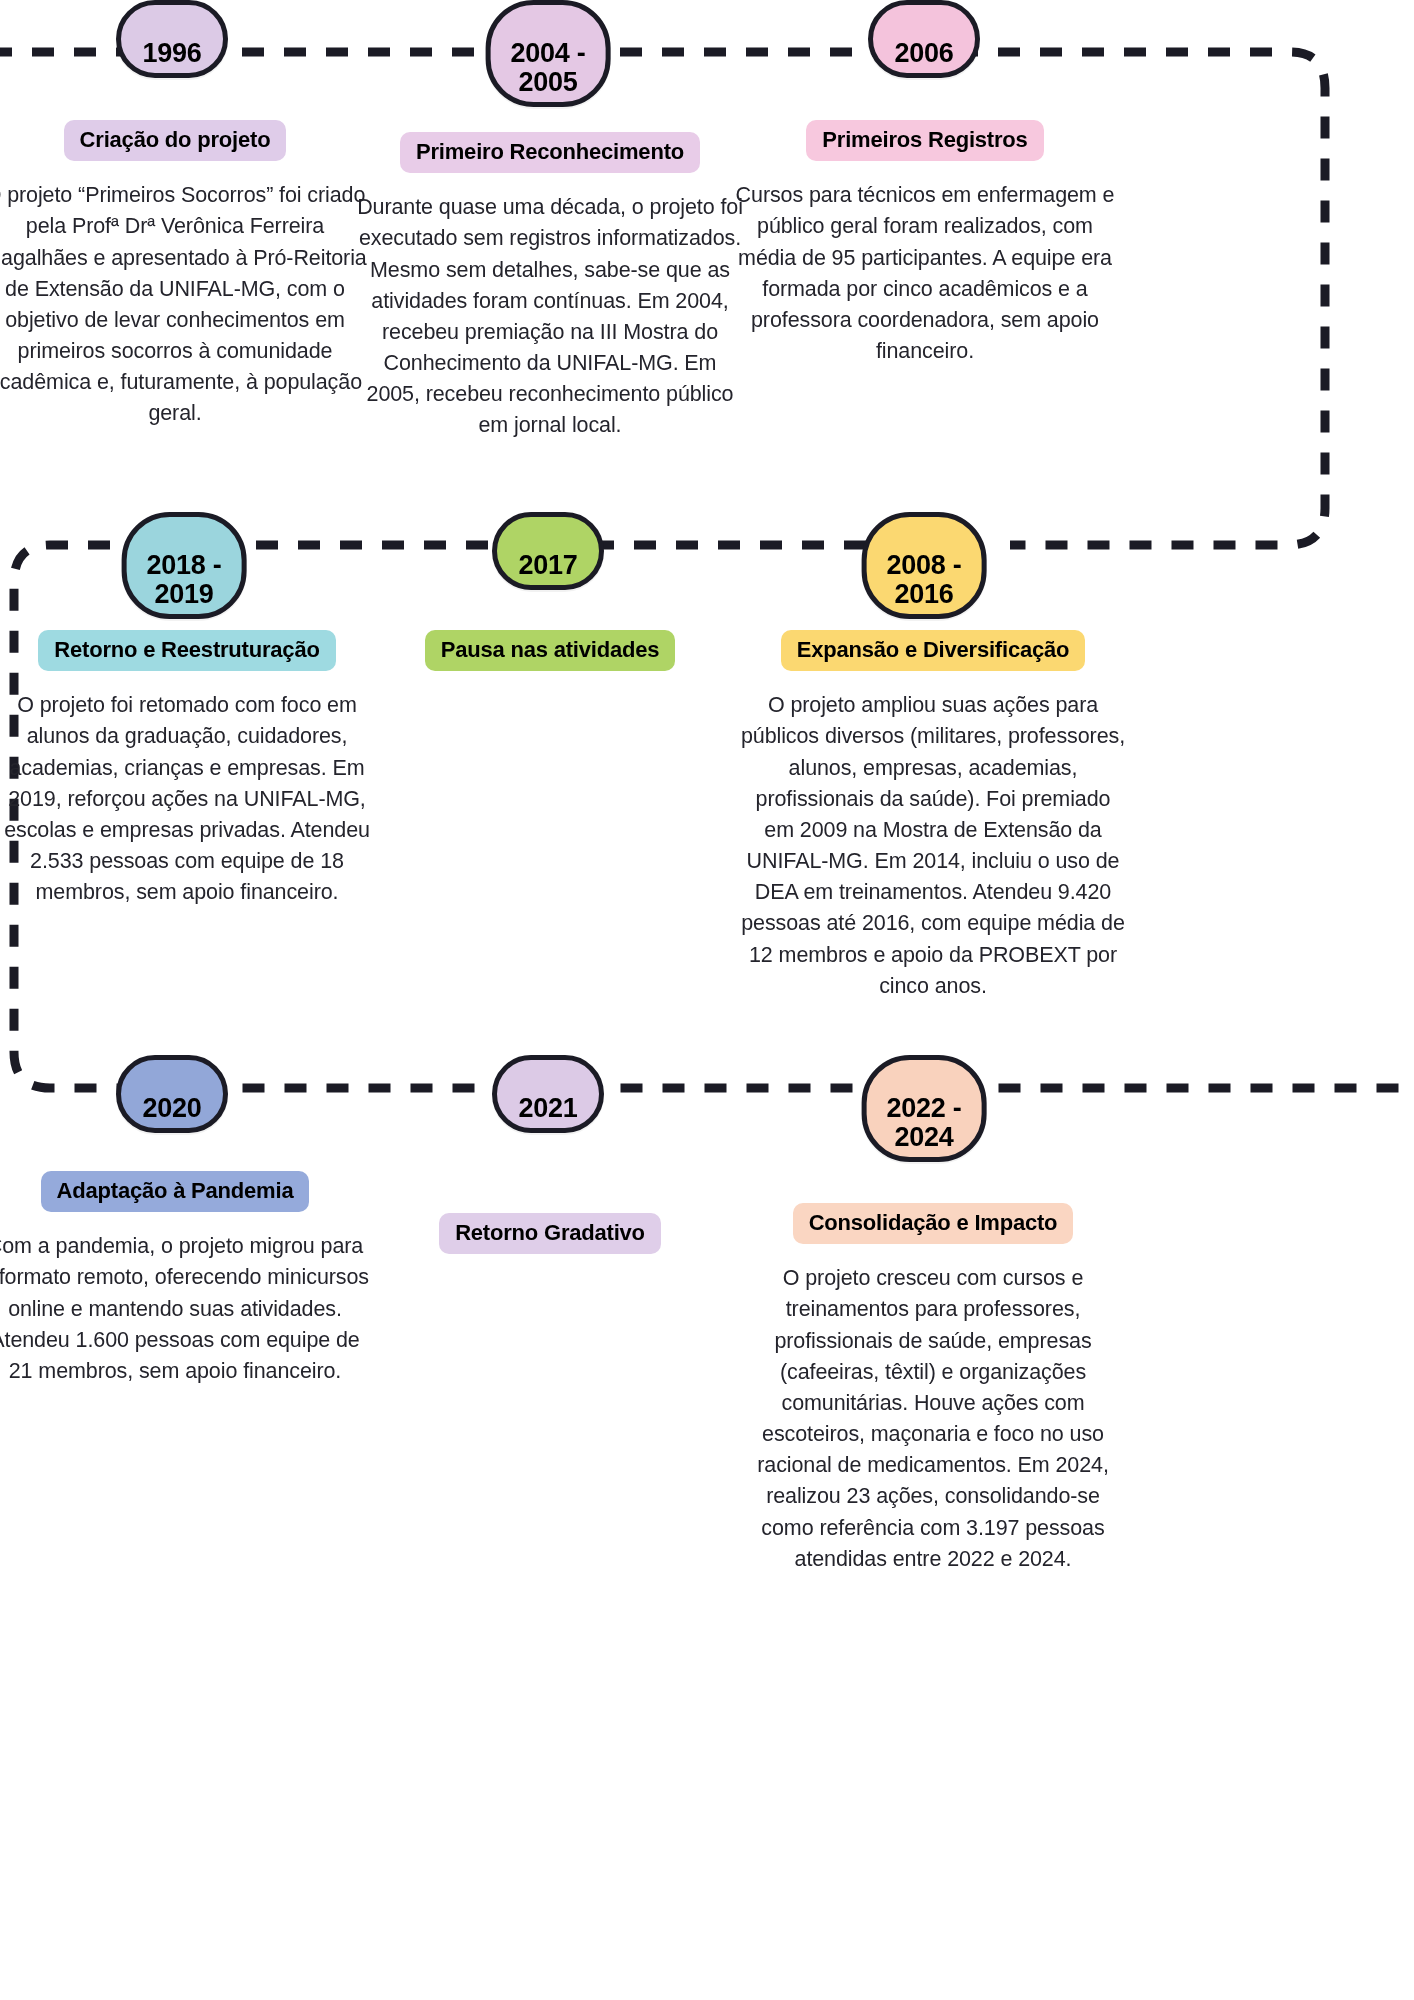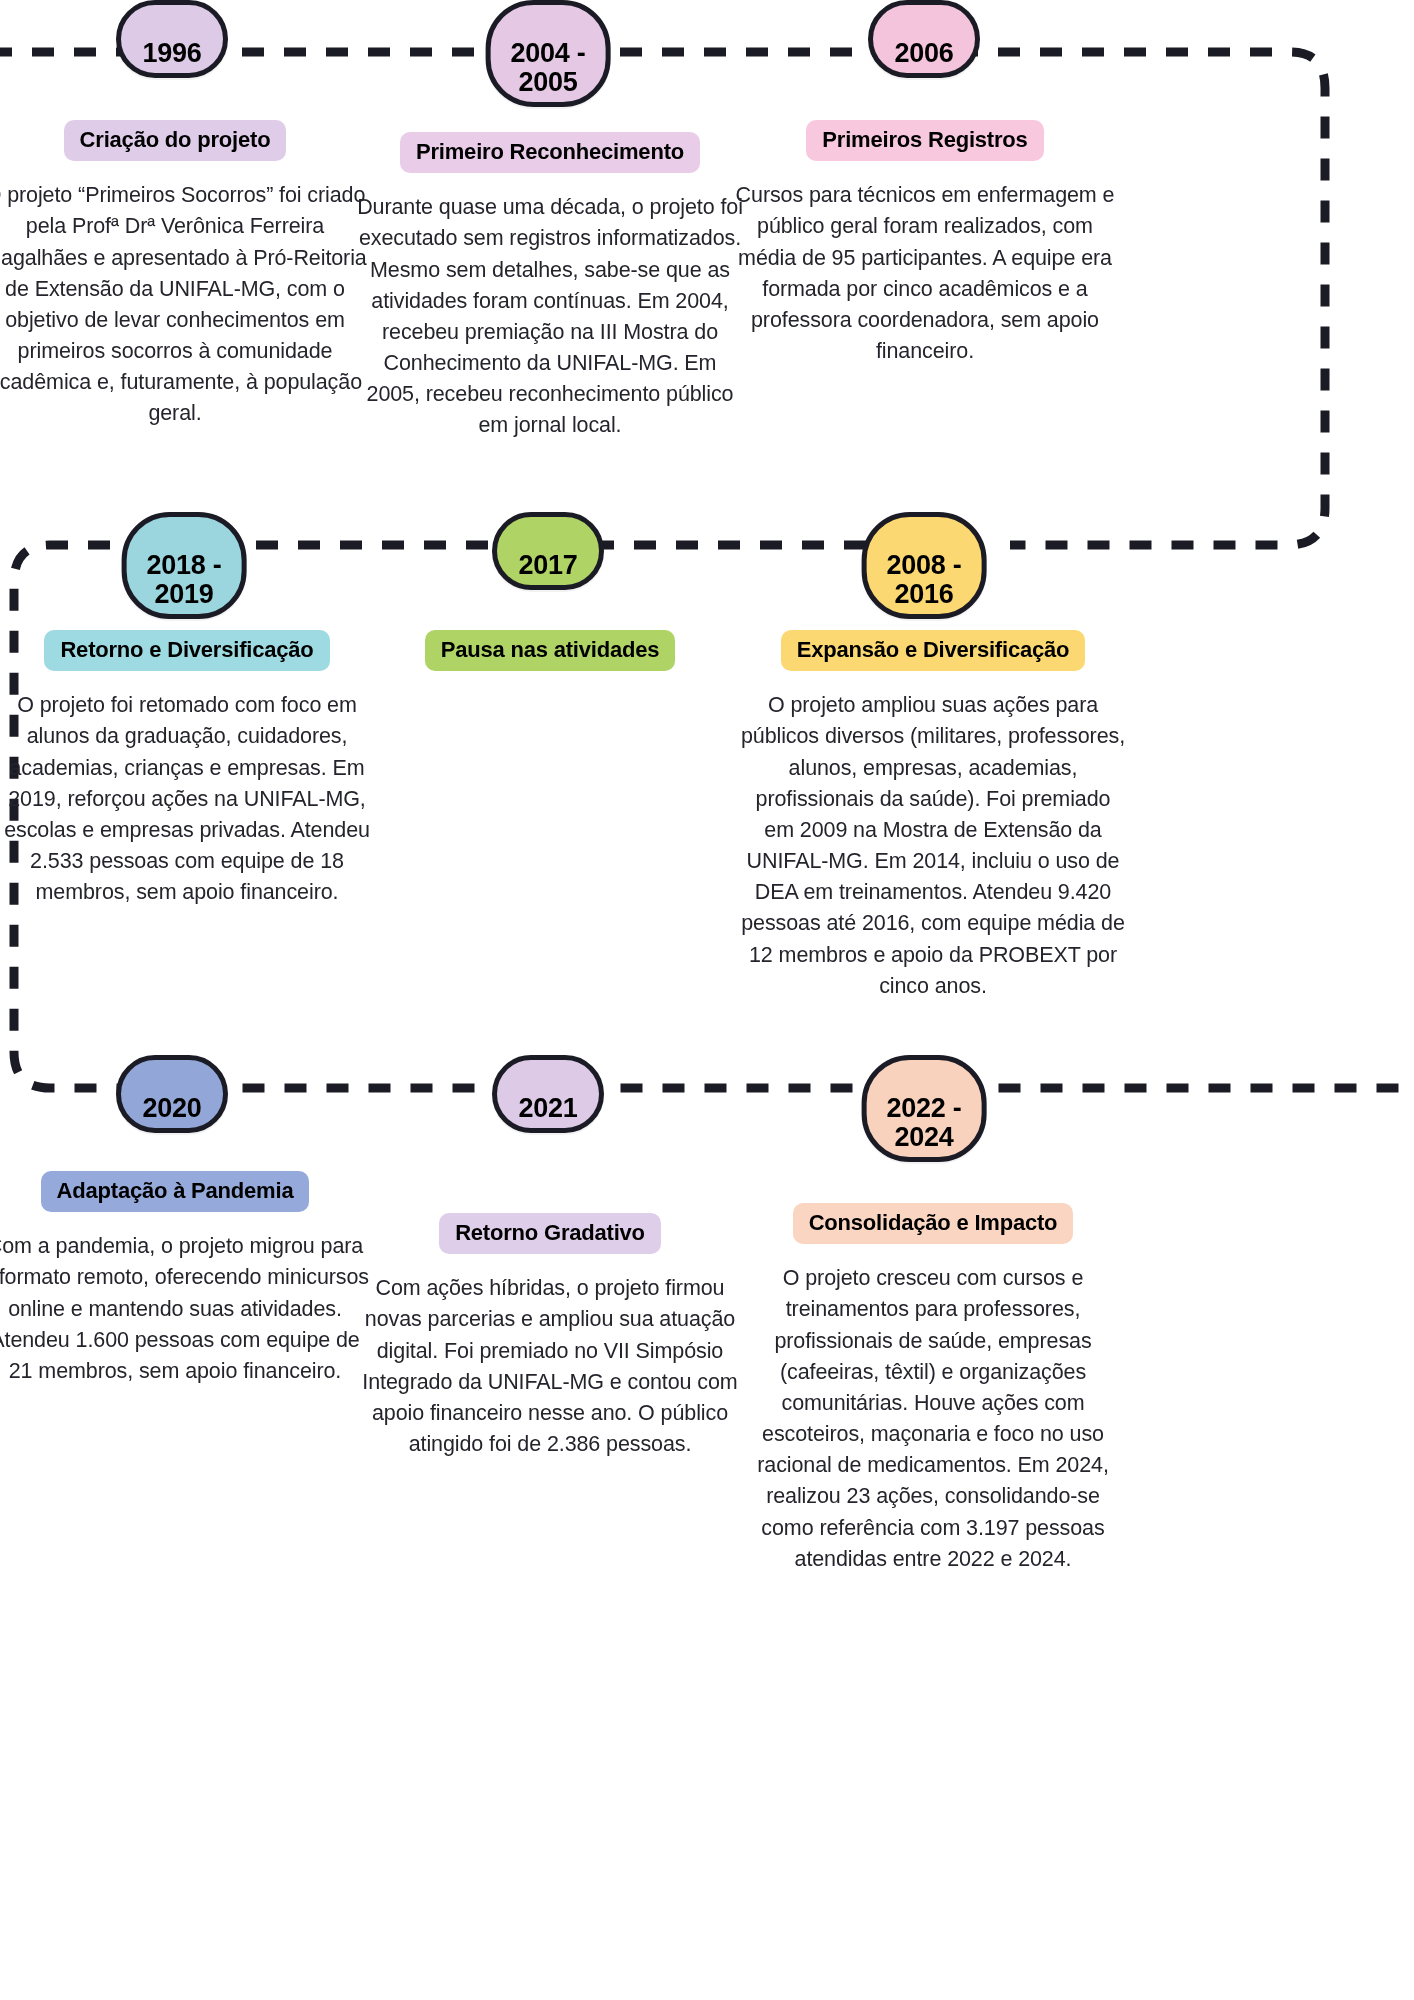--- a/index.html
+++ b/index.html
@@ -153,21 +153,21 @@
         <span>2017</span>
       </div>
       <div class="year-pill two-line" style="left: 924px; background: rgb(251, 216, 113);">
         <span>2008 -
 2016</span>
       </div>
     </div>
     <div class="cards">
       <div class="card" style="left:-8px; top:22px;">
         <div class="card-title-wrap">
-          <span class="card-title" style="background: rgb(158, 218, 225);">Retorno e Diversificação</span>
+          <span class="card-title" style="background: rgb(158, 218, 225);">Retorno e Reestruturação</span>
         </div>
         <div class="card-body">O projeto foi retomado com foco em alunos da graduação, cuidadores, academias, crianças e empresas. Em 2019, reforçou ações na UNIFAL-MG, escolas e empresas privadas. Atendeu 2.533 pessoas com equipe de 18 membros, sem apoio financeiro.</div>
       </div>
       <div class="card" style="left:355px; top:22px;">
         <div class="card-title-wrap">
           <span class="card-title" style="background: rgb(175, 212, 101);">Pausa nas atividades</span>
         </div>
       </div>
       <div class="card" style="left:738px; top:22px;">
         <div class="card-title-wrap">
@@ -195,21 +195,20 @@
       <div class="card" style="left:-20px; top:20px;">
         <div class="card-title-wrap">
           <span class="card-title" style="background: rgb(149, 170, 219);">Adaptação à Pandemia</span>
         </div>
         <div class="card-body">Com a pandemia, o projeto migrou para o formato remoto, oferecendo minicursos online e mantendo suas atividades. Atendeu 1.600 pessoas com equipe de 21 membros, sem apoio financeiro.</div>
       </div>
       <div class="card" style="left:355px; top:20px;margin-top:42px;">
         <div class="card-title-wrap">
           <span class="card-title" style="background: rgb(223, 206, 233);">Retorno Gradativo</span>
         </div>
-        <div class="card-body">Com ações híbridas, o projeto firmou novas parcerias e ampliou sua atuação digital. Foi premiado no VII Simpósio Integrado da UNIFAL-MG e contou com apoio financeiro nesse ano. O público atingido foi de 2.386 pessoas.</div>
       </div>
       <div class="card" style="left:738px; top:20px;">
         <div class="card-title-wrap">
           <span class="card-title" style="background: rgb(250, 214, 194); margin-top: 32px;">Consolidação e Impacto</span>
         </div>
         <div class="card-body">O projeto cresceu com cursos e treinamentos para professores, profissionais de saúde, empresas (cafeeiras, têxtil) e organizações comunitárias. Houve ações com escoteiros, maçonaria e foco no uso racional de medicamentos. Em 2024, realizou 23 ações, consolidando-se como referência com 3.197 pessoas atendidas entre 2022 e 2024.</div>
       </div>
     </div>
   </div>
 

